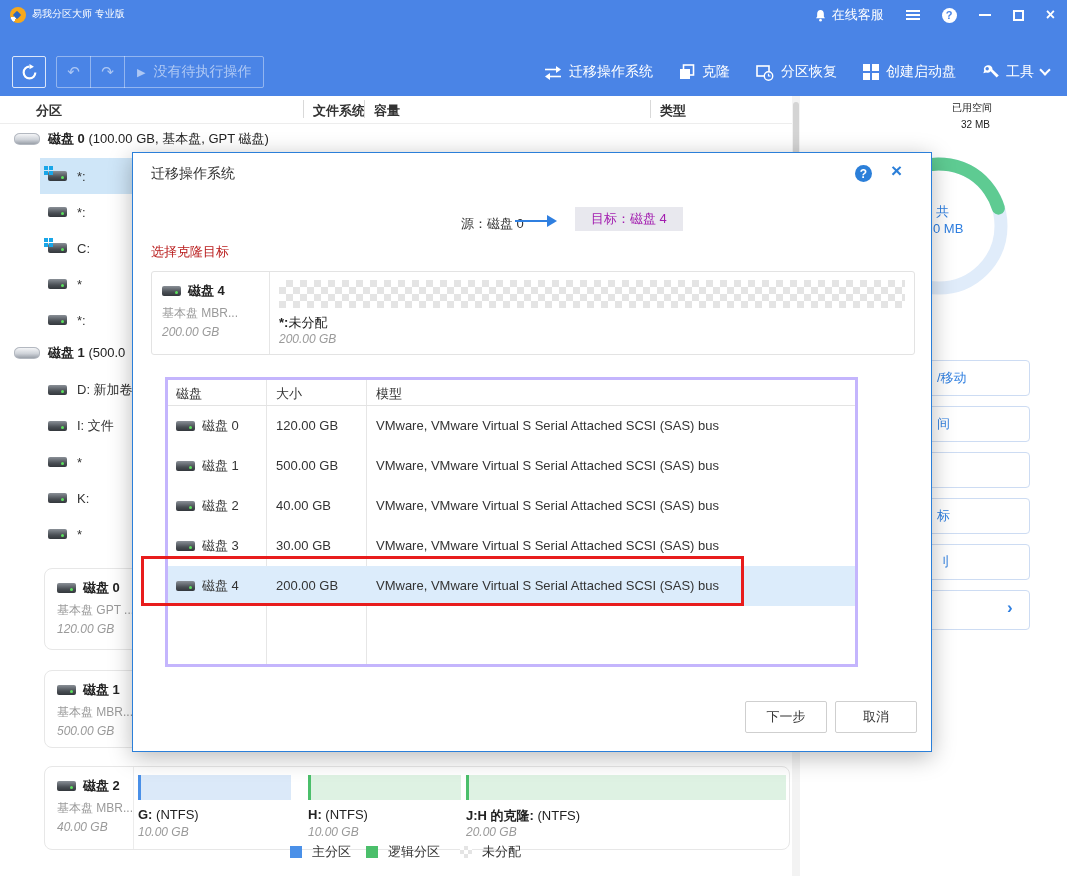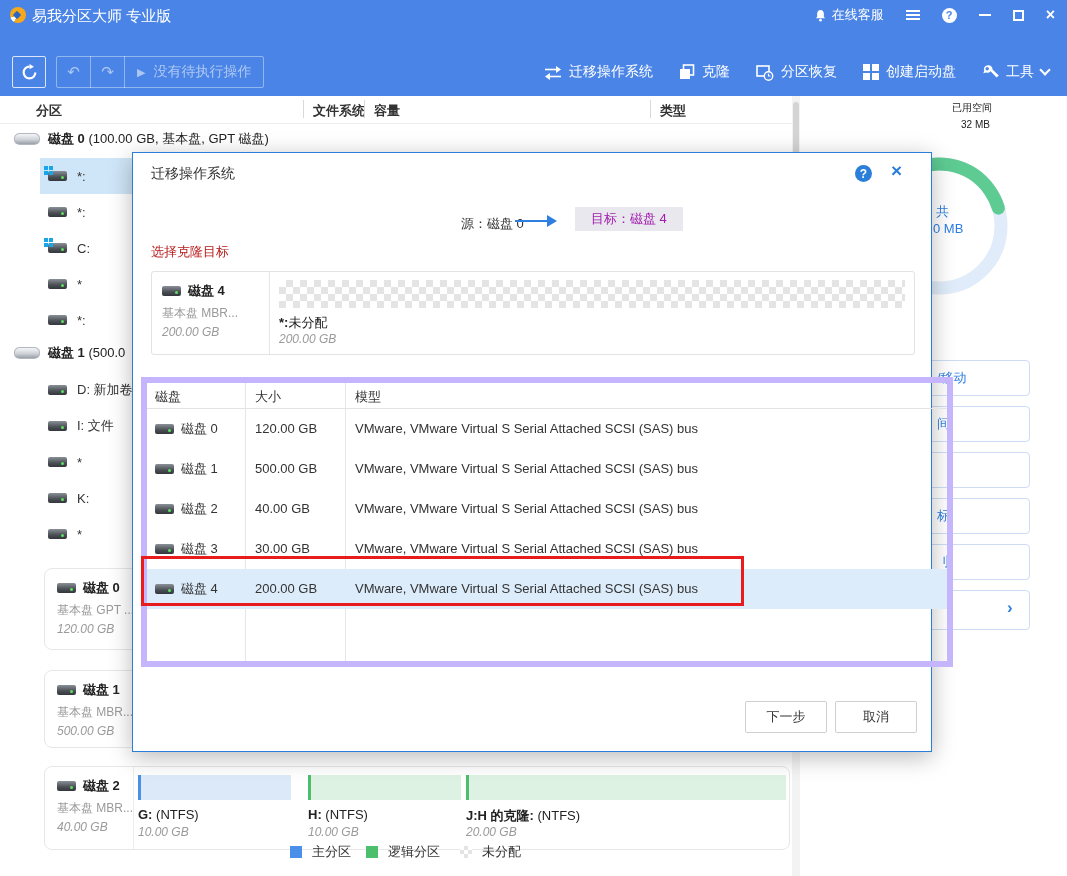--- a/index.html
+++ b/index.html
@@ -6,21 +6,21 @@
   html,body { width:1067px; height:876px; }
   body { font-family:"Liberation Sans","DejaVu Sans",sans-serif; background:#fff; }
   .app { position:relative; width:1067px; height:876px; overflow:hidden; background:#fff; }
 
   
   .header { position:absolute; left:0; top:0; width:1067px; height:96px; background:#4a84e6; }
   .titlebar { position:absolute; left:0; top:0; width:100%; height:30px; display:flex; align-items:center; }
   .logo { position:absolute; left:10px; top:7px; width:16px; height:16px; border-radius:50%;
           background:conic-gradient(from 210deg,#ffffff 0 40deg,#f6a81c 40deg 360deg); }
   .logo::after{ content:''; position:absolute; left:4px; top:5px; width:6px; height:6px; background:#2b66c4; border-radius:1px; transform:rotate(45deg); }
-  .app-title { position:absolute; left:32px; top:7px; color:#fff; font-size:15px; }
+  .app-title { position:absolute; left:32px; top:7px; color:#fff; font-size:10px; }
   .tb-right { position:absolute; right:12px; top:0; height:30px; display:flex; align-items:center; gap:22px; color:#fff; }
   .support { display:flex; align-items:center; gap:5px; font-size:13px; cursor:default; }
   .menu-ic { width:14px; height:10px; position:relative; }
   .menu-ic i{ position:absolute; left:0; width:14px; height:2px; background:#fff; }
   .menu-ic i:nth-child(1){top:0}.menu-ic i:nth-child(2){top:4px}.menu-ic i:nth-child(3){top:8px}
   .help-circle { width:15px; height:15px; border-radius:50%; background:#fff; color:#4a84e6; font-size:11px; font-weight:bold;
                  display:flex; align-items:center; justify-content:center; }
   .win-min { width:12px; height:2px; background:#fff; }
   .win-max { width:11px; height:11px; border:2px solid #fff; }
   .win-close { font-size:16px; line-height:1; color:#fff; font-weight:bold; }
@@ -99,21 +99,21 @@
   .preview { position:absolute; left:18px; top:118px; width:764px; height:84px; border:1px solid #e3e3e3; border-radius:3px; }
   .pv-info { position:absolute; left:0; top:0; width:118px; height:100%; border-right:1px solid #e6e6e6; padding:10px 0 0 10px; }
   .pv-nm { font-size:13px; font-weight:bold; color:#222; display:flex; gap:7px; align-items:center; }
   .pv-tp { font-size:12px; color:#9a9a9a; margin-top:5px; }
   .pv-sz { font-size:12px; color:#9a9a9a; font-style:italic; margin-top:3px; }
   .pv-bar { position:absolute; left:127px; top:8px; right:9px; height:28px; }
   .pv-plabel { position:absolute; left:127px; top:42px; font-size:13px; color:#222; font-weight:bold; }
   .pv-plabel span { font-weight:normal; }
   .pv-psize { position:absolute; left:127px; top:60px; font-size:12px; color:#9a9a9a; font-style:italic; }
 
-  .dtable { position:absolute; left:8px; top:224px; width:812px; height:290px; border:6px solid #c4b5fd; }
+  .dtable { position:absolute; left:32px; top:224px; width:693px; height:290px; border:3px solid #c4b5fd; }
   .dt-head { position:absolute; left:0; top:0; width:100%; height:26px; border-bottom:1px solid #e3e3e3; font-size:13px; color:#333; }
   .dt-col1 { position:absolute; left:98px; top:0; width:1px; height:100%; background:#e6e6e6; }
   .dt-col2 { position:absolute; left:198px; top:0; width:1px; height:100%; background:#e6e6e6; }
   .dt-row { position:absolute; left:0; width:100%; height:40px; font-size:13px; color:#333; }
   .dt-row.selected { background:#dcecfb; }
   .dt-name { position:absolute; left:8px; top:0; height:40px; display:flex; align-items:center; gap:7px; }
   .dt-size { position:absolute; left:108px; top:12px; }
   .dt-model { position:absolute; left:208px; top:12px; }
   .dlg-btn { position:absolute; top:548px; width:82px; height:32px; background:#fff; border:1px solid #cfcfcf; border-radius:2px;
              font-size:13px; color:#333; display:flex; align-items:center; justify-content:center; }

